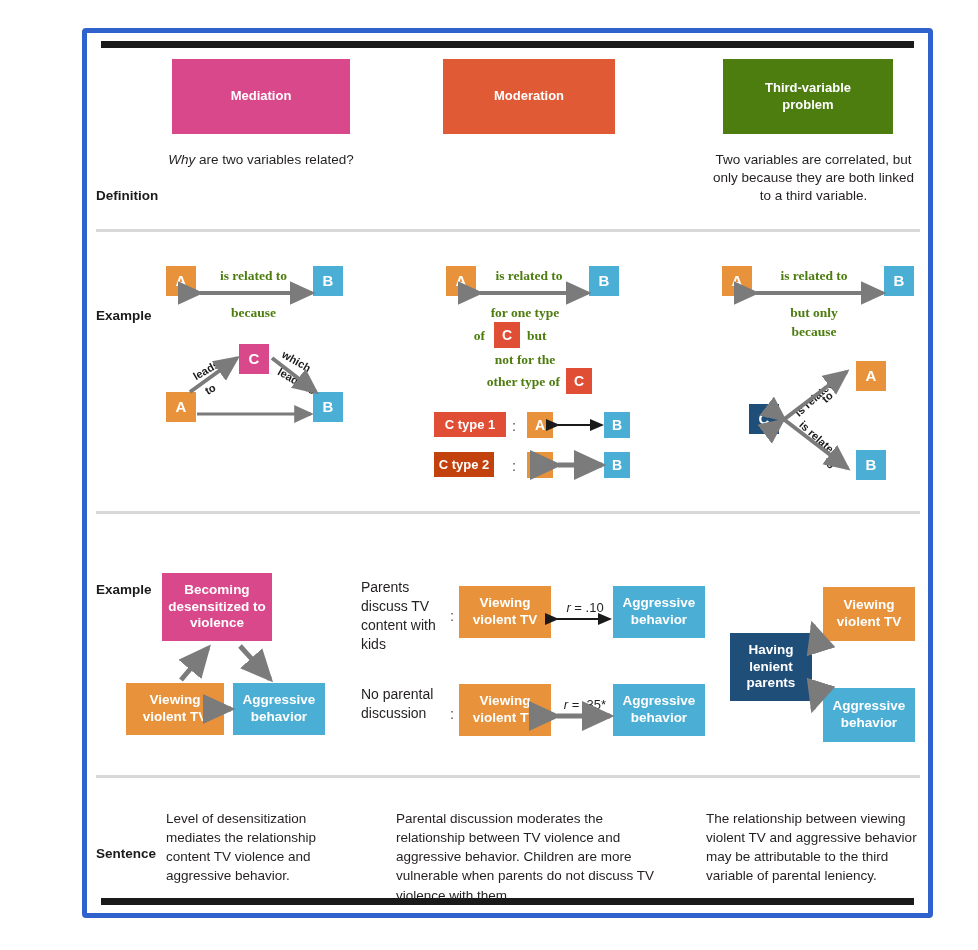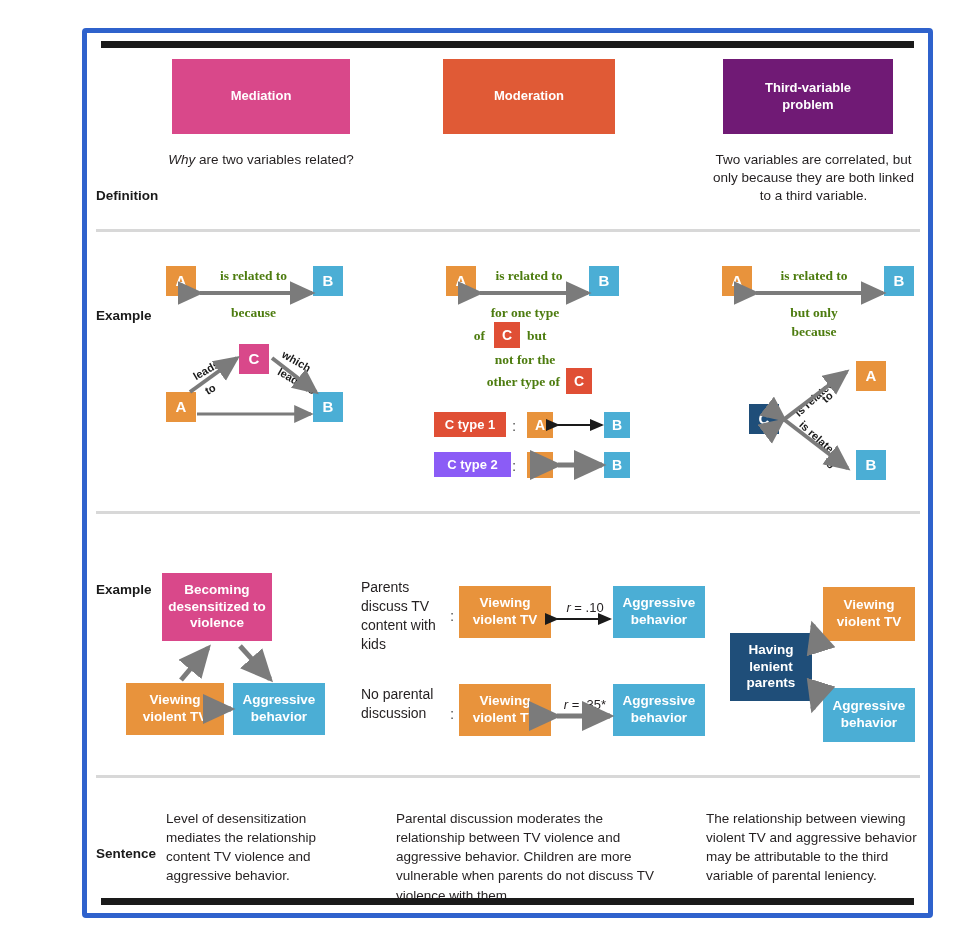--- a/index.html
+++ b/index.html
@@ -67,21 +67,21 @@
   <div class="divider" style="top:229px"></div>
   <div class="divider" style="top:511px"></div>
   <div class="divider" style="top:775px"></div>
 
   <div class="hcard" style="left:172px;top:59px;width:178px;height:75px;background:#d9488a;">
     <span>Mediation</span>
   </div>
   <div class="hcard" style="left:443px;top:59px;width:172px;height:75px;background:#e05a36;">
     <span>Moderation</span>
   </div>
-  <div class="hcard" style="left:723px;top:59px;width:170px;height:75px;background:#701a75;">
+  <div class="hcard" style="left:723px;top:59px;width:170px;height:75px;background:#4d7c0f;">
     <span style="max-width:130px">Third-variable problem</span>
   </div>
 
   <div class="rowlabel" style="left:96px;top:151px">Definition</div>
 
   <div class="deftext" style="left:165px;top:151px;width:192px">
     <i>Why</i><span> are two variables related?</span>
   </div>
 
 
@@ -116,21 +116,21 @@
   <div class="boldlbl" style="left:455px;top:350px;width:140px">not for the</div>
 
   <div class="boldlbl" style="left:430px;top:372px;width:130px;text-align:right">other type of</div>
   <div class="nodebox letter sm red" style="left:566px;top:368px">C</div>
 
   <div class="nodebox" style="left:434px;top:412px;width:72px;height:25px;font-size:13px;background:#e04f35;">C type 1</div>
   <div class="colon" style="left:512px;top:417px">:</div>
   <div class="nodebox letter sm orange" style="left:527px;top:412px">A</div>
   <div class="nodebox letter sm blue" style="left:604px;top:412px">B</div>
 
-  <div class="nodebox" style="left:434px;top:452px;width:77px;height:25px;font-size:13px;background:#8b5cf6;">C type 2</div>
+  <div class="nodebox" style="left:434px;top:452px;width:60px;height:25px;font-size:13px;background:#c2410c;">C type 2</div>
   <div class="colon" style="left:512px;top:457px">:</div>
   <div class="nodebox letter sm orange" style="left:527px;top:452px">A</div>
   <div class="nodebox letter sm blue" style="left:604px;top:452px">B</div>
 
   <div class="nodebox letter orange" style="left:722px;top:266px">A</div>
   <div class="nodebox letter blue" style="left:884px;top:266px">B</div>
   <div class="boldlbl" style="left:740px;top:266px;width:148px">is related to</div>
   <div class="boldlbl" style="left:740px;top:303px;width:148px">but only</div>
   <div class="boldlbl" style="left:740px;top:322px;width:148px">because</div>
 

